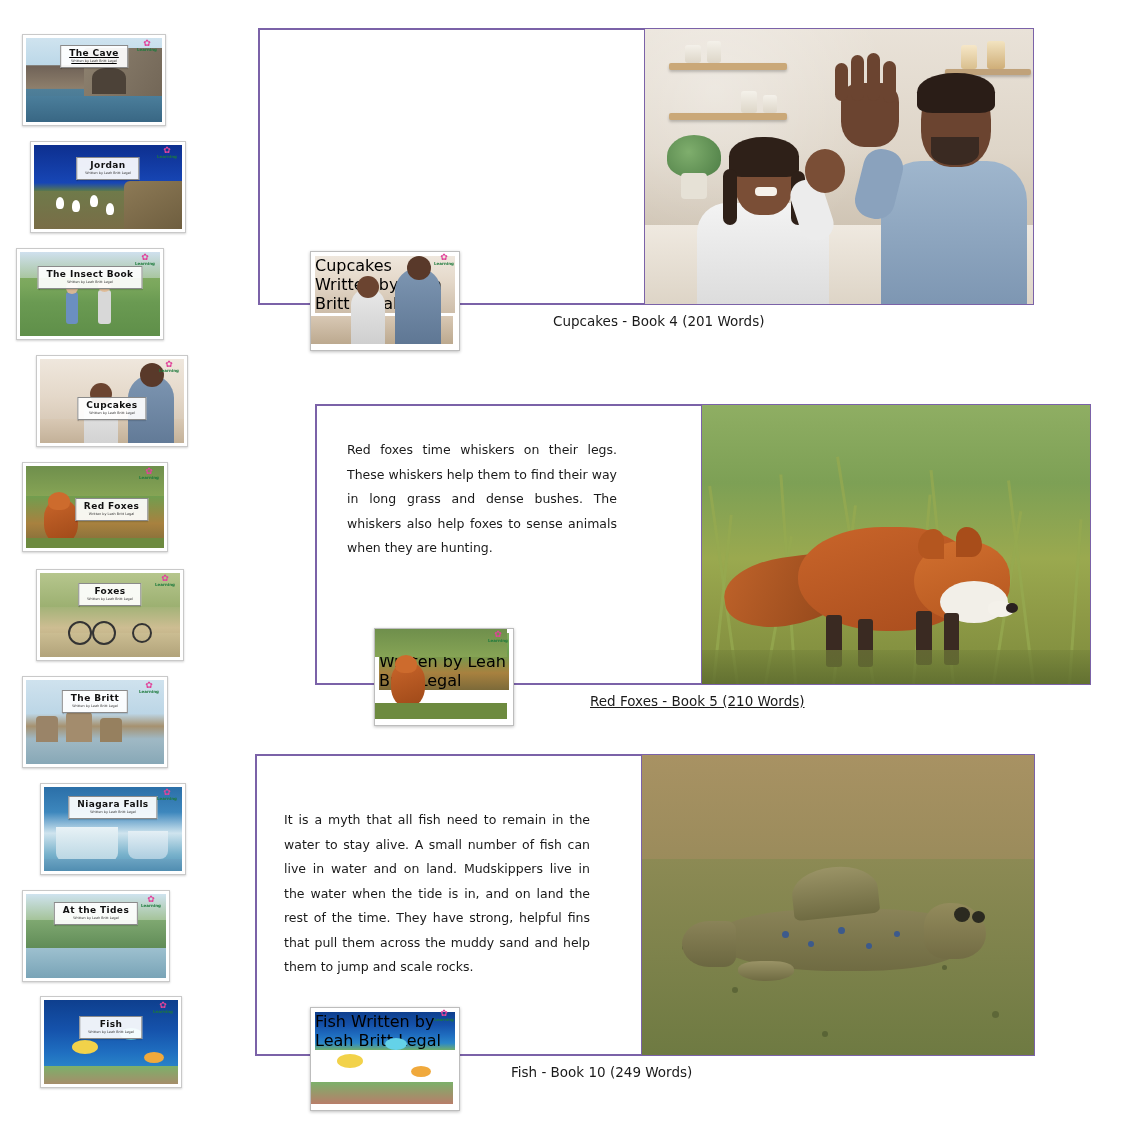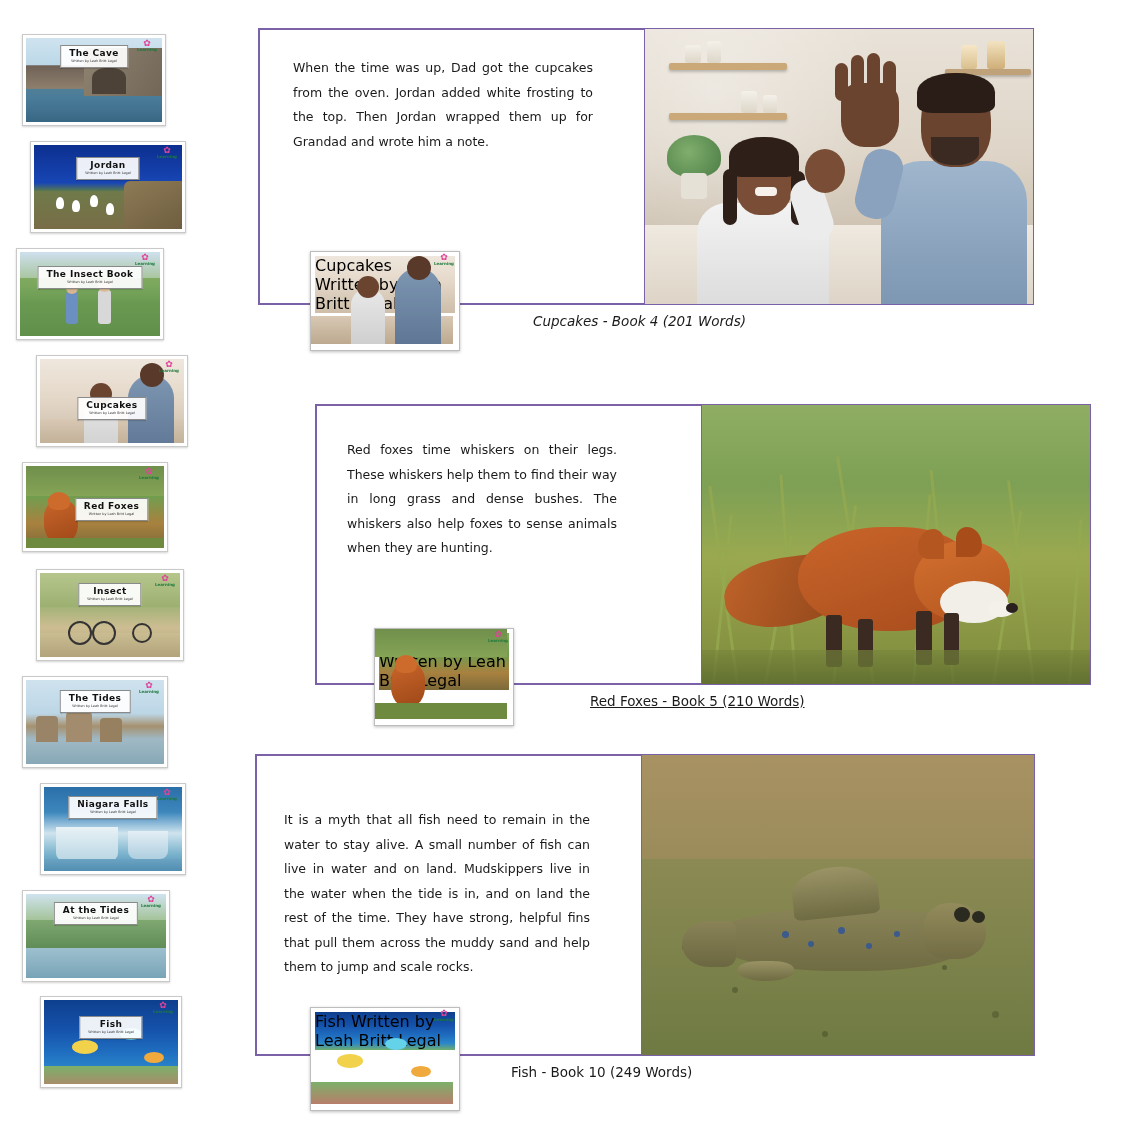--- a/index.html
+++ b/index.html
@@ -199,21 +199,21 @@
 </head>
 <body>
 
 <div class="rail">
 
   <div class="thumb" style="left:22px; top:34px; width:144px; height:92px;">
     <div class="cover sc-cave">
       <div class="mini" style="left:58px;top:10px;width:86px;height:72px;background:linear-gradient(120deg,#8e8270,#6d6152);border-radius:4px 0 0 0;"></div>
       <div class="mini" style="left:0;top:58px;width:144px;height:34px;background:linear-gradient(180deg,#4b7e9b,#33607d);"></div>
       <div class="mini" style="left:66px;top:30px;width:34px;height:26px;background:#4c4238;border-radius:40% 40% 0 0;"></div>
-      <div class="title-plate" style="top:7px;">
+      <div class="title-plate" style="top:7px;text-decoration:underline;">
         <span class="t">The  Cave</span>
         <span class="sub">Written by Leah Britt Legal</span>
       </div>
       <div class="logo-badge">
         <span class="swirl">✿</span>
           <span class="lw">Learning</span>
       </div>
     </div>
   </div>
 
@@ -290,38 +290,38 @@
   </div>
 
   <div class="thumb" style="left:36px; top:569px; width:148px; height:92px;">
     <div class="cover sc-biking">
       <div class="mini" style="left:0;top:0;width:148px;height:34px;background:linear-gradient(180deg,#b6c68d,#9cb071);"></div>
       <div class="mini" style="left:0;top:60px;width:148px;height:32px;background:linear-gradient(180deg,#cbbd92,#a99a72);"></div>
       <div class="mini" style="left:28px;top:48px;width:20px;height:20px;border:2px solid #333;border-radius:50%;"></div>
       <div class="mini" style="left:52px;top:48px;width:20px;height:20px;border:2px solid #333;border-radius:50%;"></div>
       <div class="mini" style="left:92px;top:50px;width:16px;height:16px;border:2px solid #333;border-radius:50%;"></div>
       <div class="title-plate" style="top:10px;">
-        <span class="t">Insect</span>
+        <span class="t">Foxes</span>
         <span class="sub">Written by Leah Britt Legal</span>
       </div>
       <div class="logo-badge">
         <span class="swirl">✿</span>
           <span class="lw">Learning</span>
       </div>
     </div>
   </div>
 
   <div class="thumb" style="left:22px; top:676px; width:146px; height:92px;">
     <div class="cover sc-tides">
       <div class="mini" style="left:10px;top:36px;width:22px;height:28px;background:#9a8468;border-radius:4px 4px 0 0;"></div>
       <div class="mini" style="left:40px;top:32px;width:26px;height:32px;background:#a38c6d;border-radius:4px 4px 0 0;"></div>
       <div class="mini" style="left:74px;top:38px;width:22px;height:26px;background:#96805f;border-radius:4px 4px 0 0;"></div>
       <div class="mini" style="left:0;top:62px;width:146px;height:30px;background:linear-gradient(180deg,#9db7c3,#7fa2b2);"></div>
       <div class="title-plate" style="top:10px;">
-        <span class="t">The  Tides</span>
+        <span class="t">The  Britt</span>
         <span class="sub">Written by Leah Britt Legal</span>
       </div>
       <div class="logo-badge">
         <span class="swirl">✿</span>
           <span class="lw">Learning</span>
       </div>
     </div>
   </div>
 
   <div class="thumb" style="left:40px; top:783px; width:146px; height:92px;">
@@ -369,21 +369,20 @@
         <span class="swirl">✿</span>
           <span class="lw">Learning</span>
       </div>
     </div>
   </div>
 </div>
 
 <div class="slide" style="left:258px; top:28px; width:776px; height:277px;"></div>
 
 <div class="slide-text" style="left:293px; top:56px; width:300px;">
-  <p>When the time was up, Dad got the cupcakes from the oven. Jordan added white frosting to the top. Then Jordan wrapped them up for Grandad and wrote him a note.</p>
 </div>
 
 <div class="slide-img" style="left:644px; top:28px; width:390px; height:277px;">
   <div class="photo ph-kitchen">
     <div class="shelf" style="left:24px; top:34px; width:118px; height:7px;"></div>
     <div class="shelf" style="left:24px; top:84px; width:118px; height:7px;"></div>
     <div class="jar" style="left:40px; top:16px; width:16px; height:18px;"></div>
     <div class="jar" style="left:62px; top:12px; width:14px; height:22px;"></div>
     <div class="jar" style="left:96px; top:62px; width:16px; height:22px;"></div>
     <div class="jar" style="left:118px; top:66px; width:14px; height:18px;"></div>
@@ -429,21 +428,21 @@
       <span class="t">Cupcakes</span>
       <span class="sub">Written by Leah Britt Legal</span>
     </div>
     <div class="logo-badge">
       <span class="swirl">✿</span>
         <span class="lw">Learning</span>
     </div>
   </div>
 </div>
 
-<div class="caption" style="left:533px; top:313px;font-style:italic;">Cupcakes - Book 4 (201 Words)</div>
+<div class="caption" style="left:553px; top:313px;">Cupcakes - Book 4 (201 Words)</div>
 
 <div class="slide" style="left:315px; top:404px; width:776px; height:281px;"></div>
 
 <div class="slide-text" style="left:347px; top:438px; width:270px;">
   <p>Red foxes time whiskers on their legs. These whiskers help them to find their way in long grass and dense bushes. The whiskers also help foxes to sense animals when they are hunting.</p>
 </div>
 
 <div class="slide-img" style="left:701px; top:404px; width:390px; height:281px;">
   <div class="photo ph-fox">
     <div class="grass-blade" style="left:10px;  bottom:0; width:3px; height:170px; transform:rotate(6deg);"></div>

